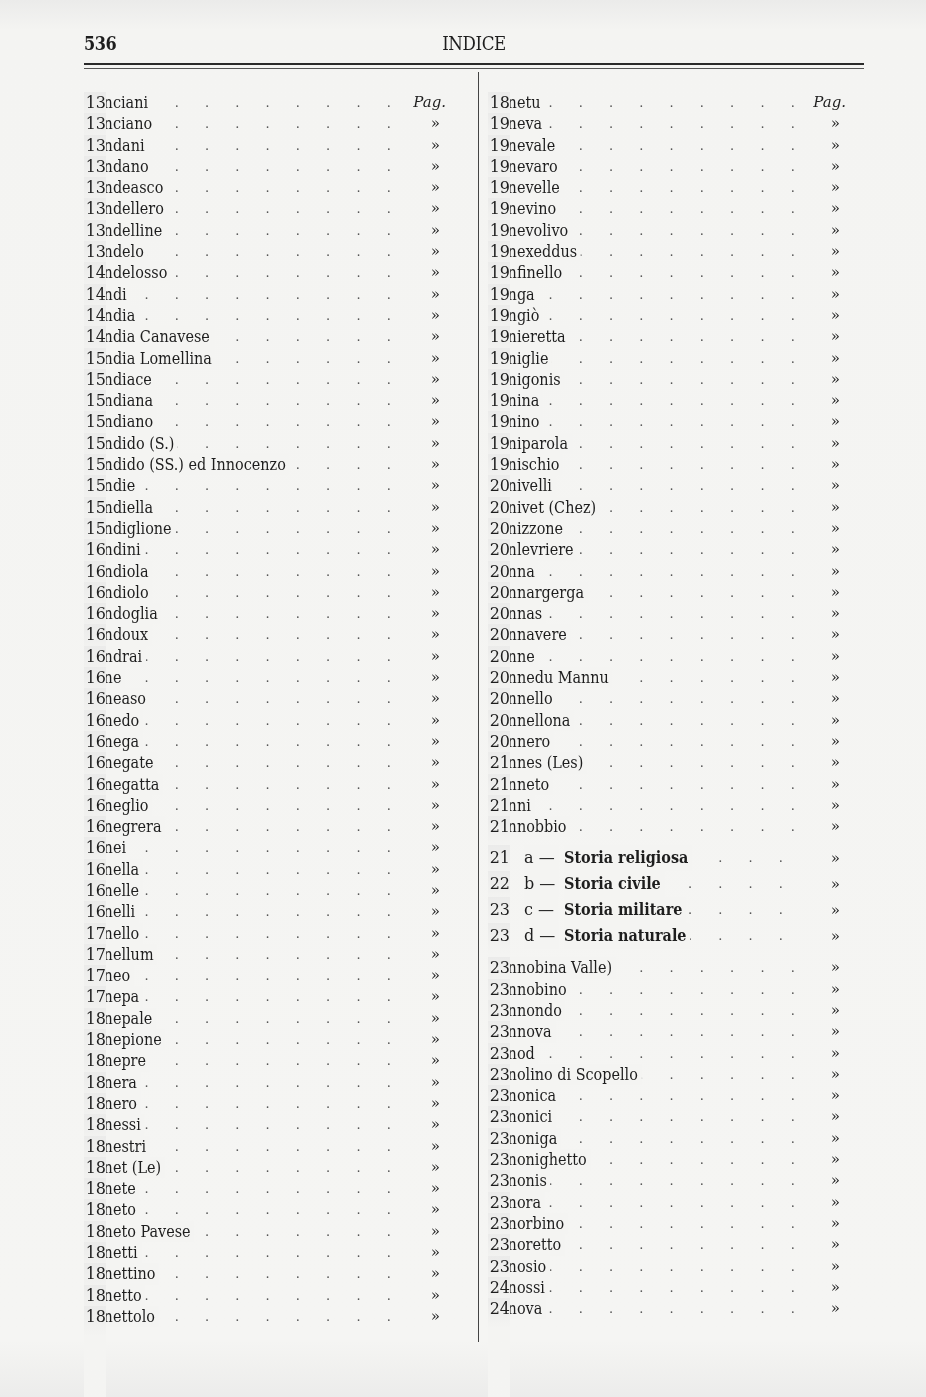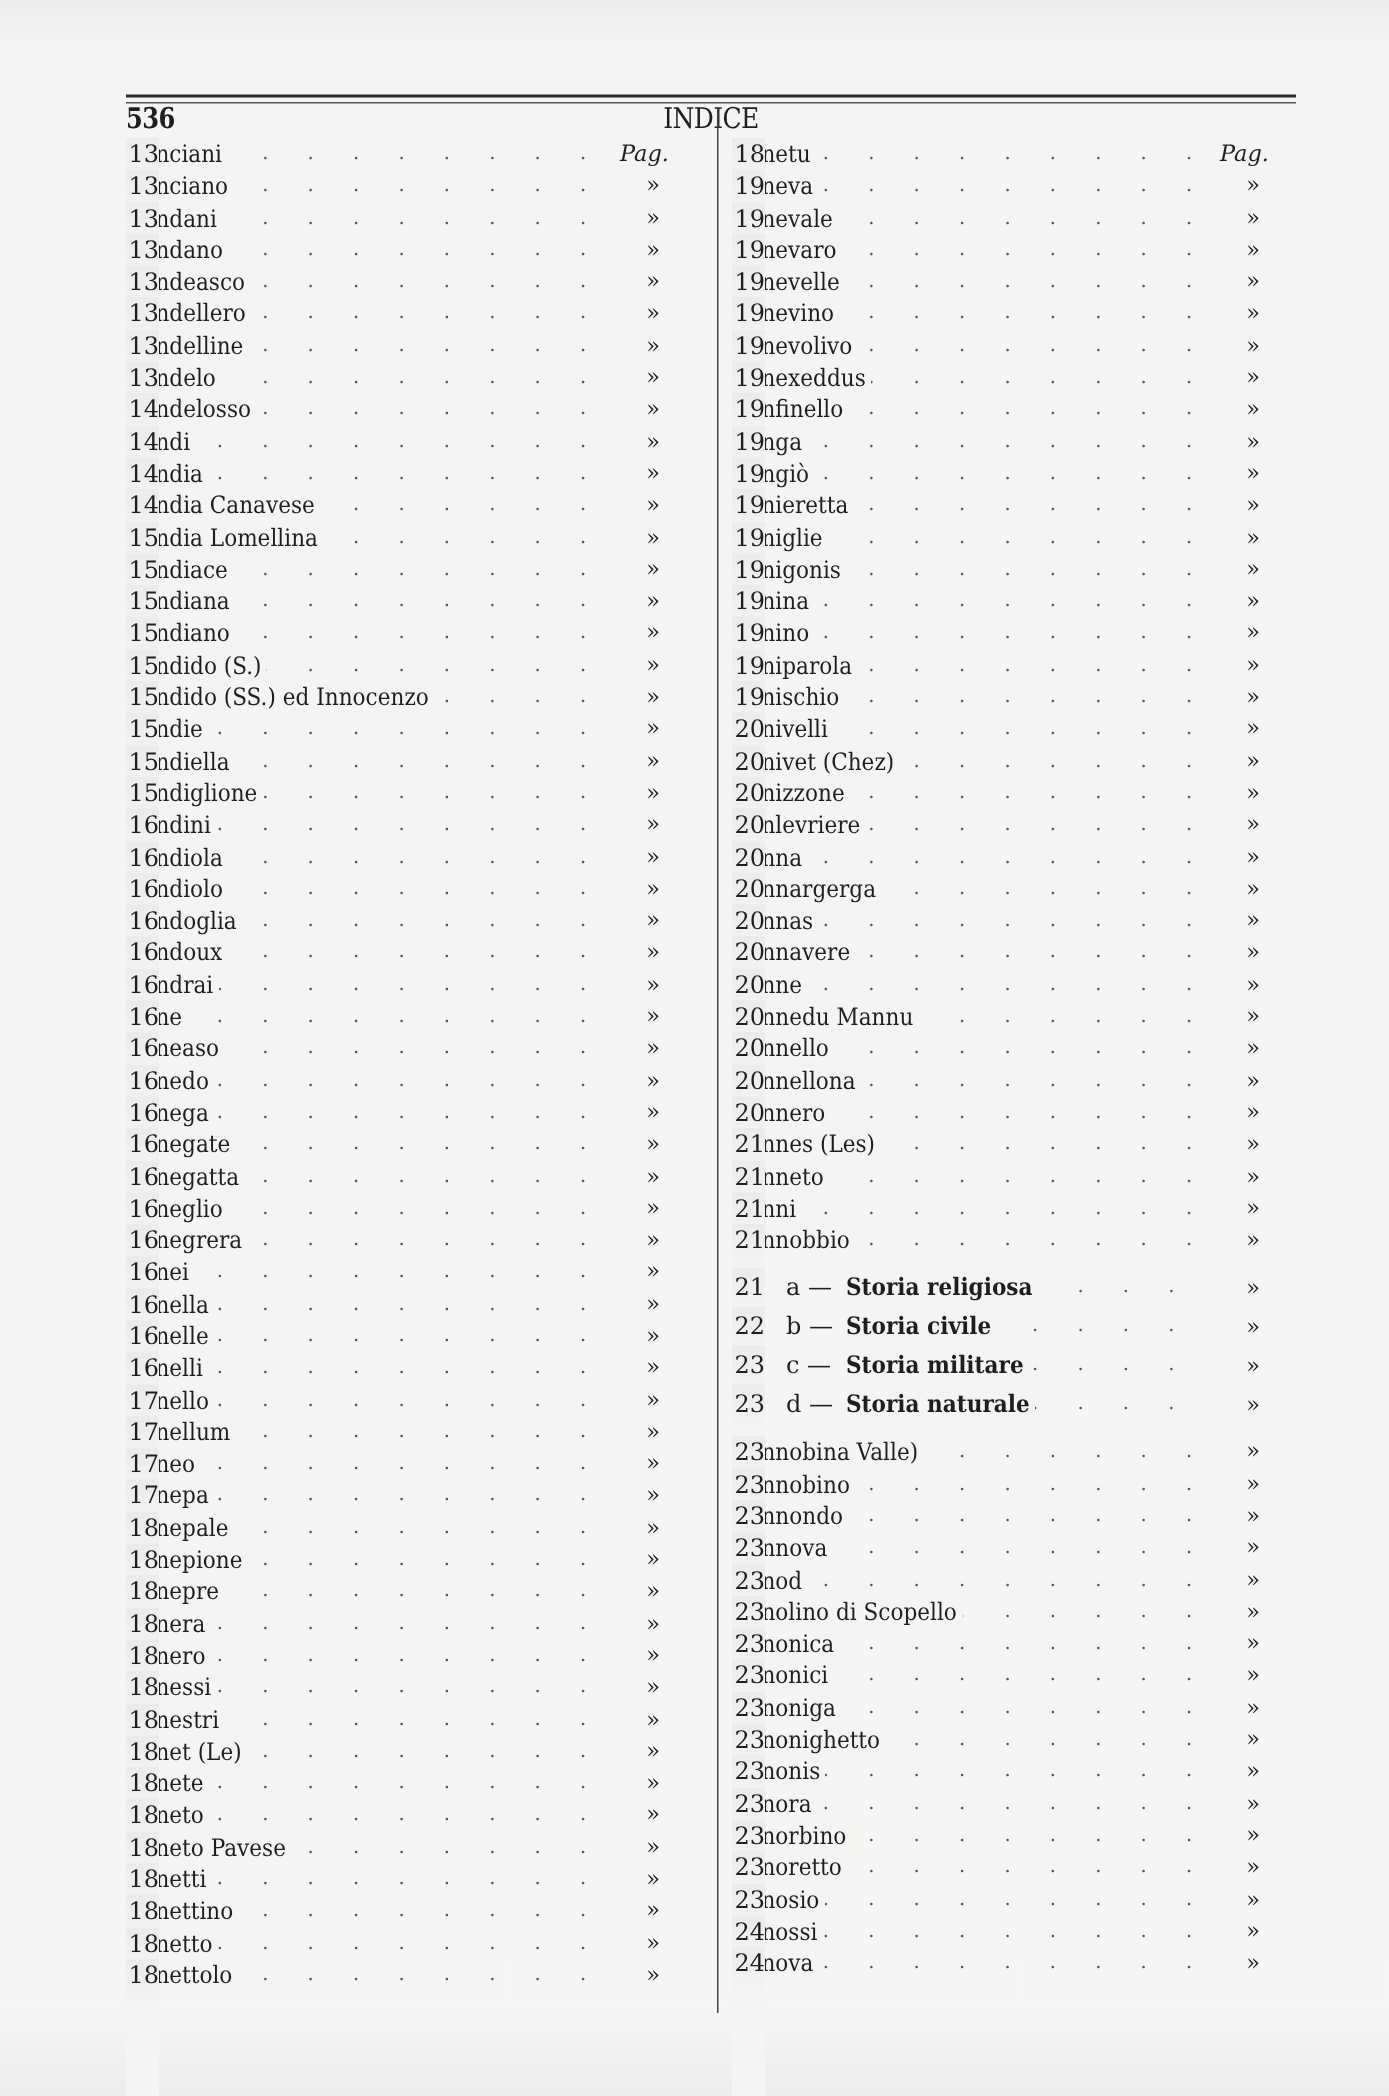--- a/index.html
+++ b/index.html
@@ -8,21 +8,21 @@
       background: #f2f2f0;
       font-family: "DejaVu Serif", "Liberation Serif", serif;
       color: #1e1e1e;
       position: relative;
     }
     .page {
       position: absolute; left: 0; top: 0; width: 926px; height: 1397px;
       background: linear-gradient(180deg, #ebebea 0px, #f4f4f2 30px, #f5f5f3 1340px, #ececeb 1397px);
     }
     .header {
-      position: absolute; top: 32px; left: 84px; width: 780px; height: 26px; margin-top: 36px;
+      position: absolute; top: 32px; left: 84px; width: 780px; height: 26px;
     }
     .page-number {
       position: absolute; left: 0; top: 0;
       font-size: 19px; font-weight: bold; letter-spacing: -0.5px;
       transform: scaleX(0.85); transform-origin: left top;
     }
     .running-title {
       position: absolute; left: 0; right: 0; top: 0; text-align: center;
       font-size: 19px; letter-spacing: -0.5px;
       transform: scaleX(0.88); transform-origin: center top;

